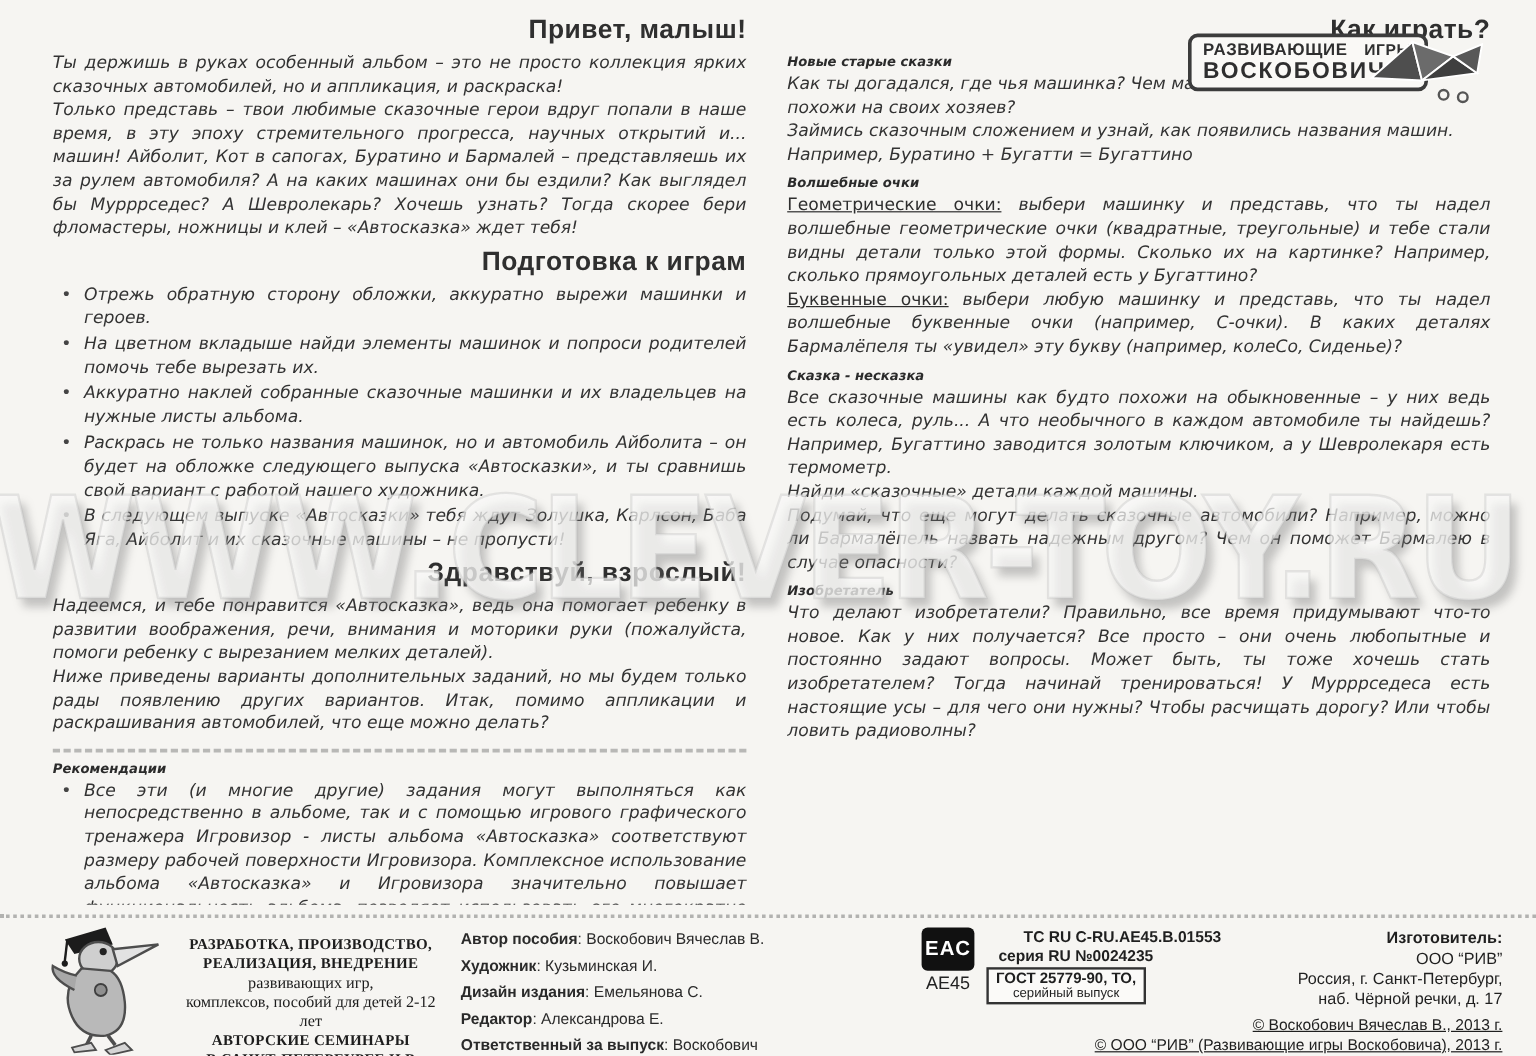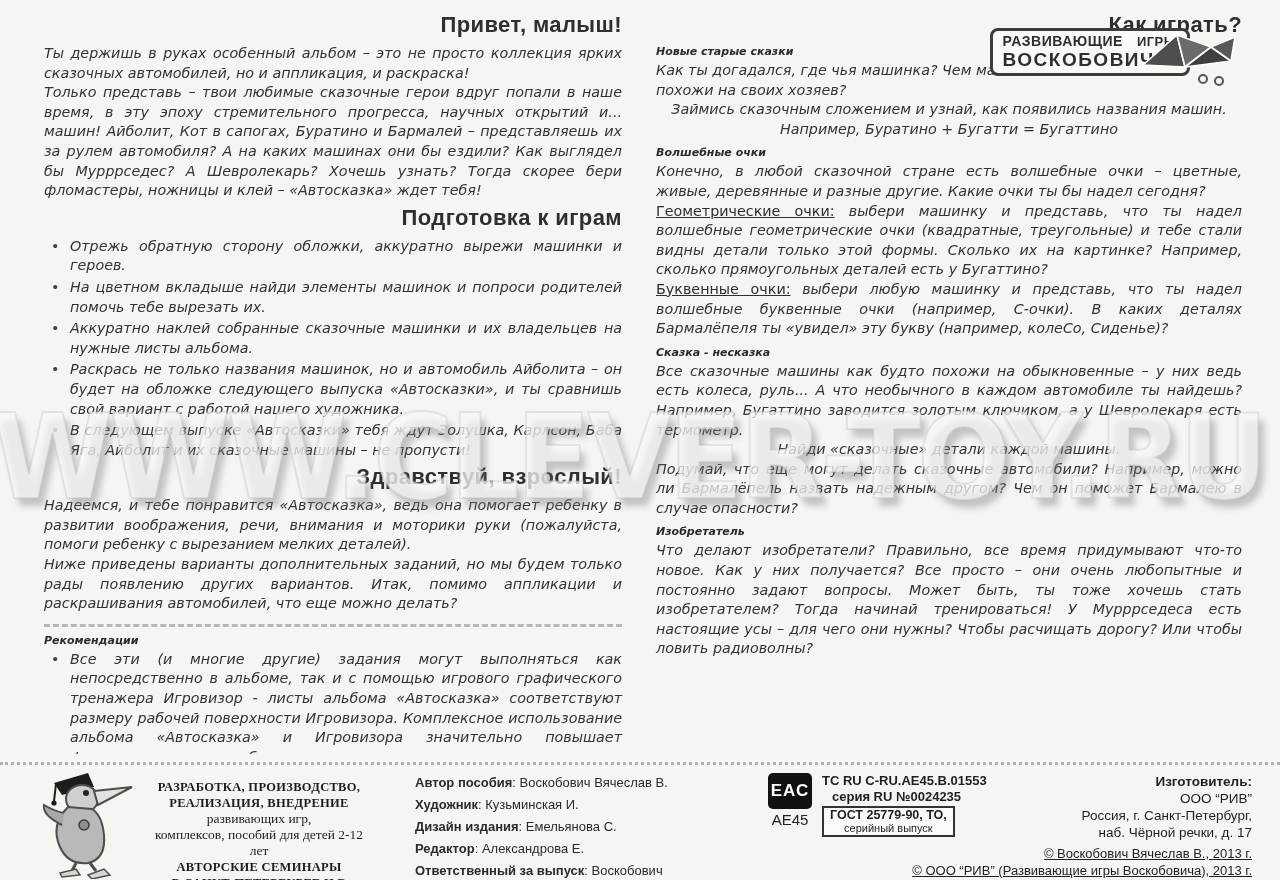--- a/index.html
+++ b/index.html
@@ -87,21 +87,21 @@
   }
   .lead-underline {
     font-style: normal;
     text-decoration: underline;
     color: #2e2e2e;
   }
   .divider-left {
     border-top: 3px dashed #b8b8b6;
     margin: 10px 0 4px 0;
   }
-  .example-line { text-align: center; }
+  .example-line { text-align: left; }
 
   
   .logo-badge {
     position: absolute;
     top: 20px; right: 52px;
     z-index: 2;
     border: 3px solid #3c3c3c;
     border-radius: 8px;
     background: #faf9f6;
     padding: 3px 10px 4px 10px;
@@ -123,21 +123,20 @@
   .footer {
     position: absolute;
     left: 0; bottom: 0;
     width: 1280px;
     height: 118px;
     border-top: 3px dotted #b2b2b0;
     display: flex;
     padding: 6px 28px 4px 40px;
     z-index: 4;
     background: transparent;
-    gap: 31px;
   }
   .footer-left {
     width: 330px;
     display: flex;
     align-items: flex-start;
     gap: 4px;
   }
   .mascot { flex: 0 0 auto; margin-top: -4px; }
   .dev-text {
     font-family: "Liberation Serif", serif;
@@ -174,21 +173,21 @@
     border-radius: 5px;
     color: #fff;
     font-weight: 900;
     font-size: 17px;
     letter-spacing: 1px;
     display: flex; align-items: center; justify-content: center;
     font-family: "Liberation Sans", sans-serif;
   }
   .eac-code { font-size: 15px; margin-top: 2px; color: #222; }
   .cert-mid { width: 205px; text-align: left; }
-  .tc-line1 { font-weight: bold; font-size: 13px; white-space: nowrap; }
+  .tc-line1 { font-weight: bold; font-size: 13px; white-space: nowrap; margin-left: 31px; }
   .tc-line2 { font-weight: bold; font-size: 13px; margin: 1px 0 2px 10px; }
   .gost-box {
     border: 2px solid #333;
     display: inline-block;
     padding: 0 6px 1px 6px;
     text-align: center;
     background: #fbfaf8;
   }
   .gost-line1 { font-weight: bold; font-size: 12.5px; line-height: 14px; }
   .gost-line2 { font-size: 11px; line-height: 12px; }
@@ -253,21 +252,20 @@
       </div>
 
       <div class="h-main">Как играть?</div>
 
       <div class="h-sub">Новые старые сказки</div>
       <p class="para" style="width: 400px; text-align:left;">Как ты догадался, где чья машинка?  Чем машинки похожи на своих хозяев?</p>
       <p class="para example-line">Займись сказочным сложением и узнай, как появились названия машин.</p>
       <p class="para example-line">Например, Буратино + Бугатти = Бугаттино</p>
 
       <div class="h-sub">Волшебные очки</div>
-      <p class="para">Конечно, в любой сказочной стране есть волшебные очки – цветные, живые, деревянные и разные другие. Какие очки ты бы надел сегодня?</p>
       <p class="para"><span class="lead-underline">Геометрические очки:</span><span> выбери машинку и представь, что ты надел волшебные геометрические очки (квадратные, треугольные) и тебе стали видны детали только этой формы. Сколько их на картинке? Например, сколько прямоугольных деталей есть у Бугаттино?</span></p>
       <p class="para"><span class="lead-underline">Буквенные очки:</span><span> выбери любую машинку и представь, что ты надел волшебные буквенные очки (например, С-очки). В каких деталях Бармалёпеля ты «увидел» эту букву (например, колеСо, Сиденье)?</span></p>
 
       <div class="h-sub">Сказка - несказка</div>
       <p class="para">Все сказочные машины как будто похожи на обыкновенные – у них ведь есть колеса, руль... А что необычного  в каждом автомобиле ты найдешь? Например, Бугаттино заводится золотым ключиком, а у Шевролекаря есть термометр.</p>
       <p class="para example-line">Найди «сказочные» детали каждой машины.</p>
       <p class="para">Подумай, что еще могут делать сказочные автомобили?  Например, можно ли Бармалёпель назвать надежным другом? Чем он поможет Бармалею в случае опасности?</p>
 
       <div class="h-sub">Изобретатель</div>
       <p class="para">Что делают изобретатели? Правильно, все время придумывают что-то новое. Как у них получается? Все просто – они очень любопытные и постоянно задают вопросы. Может быть, ты тоже хочешь стать изобретателем? Тогда начинай тренироваться! У Мурррседеса есть настоящие усы – для чего они нужны? Чтобы расчищать дорогу? Или чтобы ловить радиоволны?</p>

